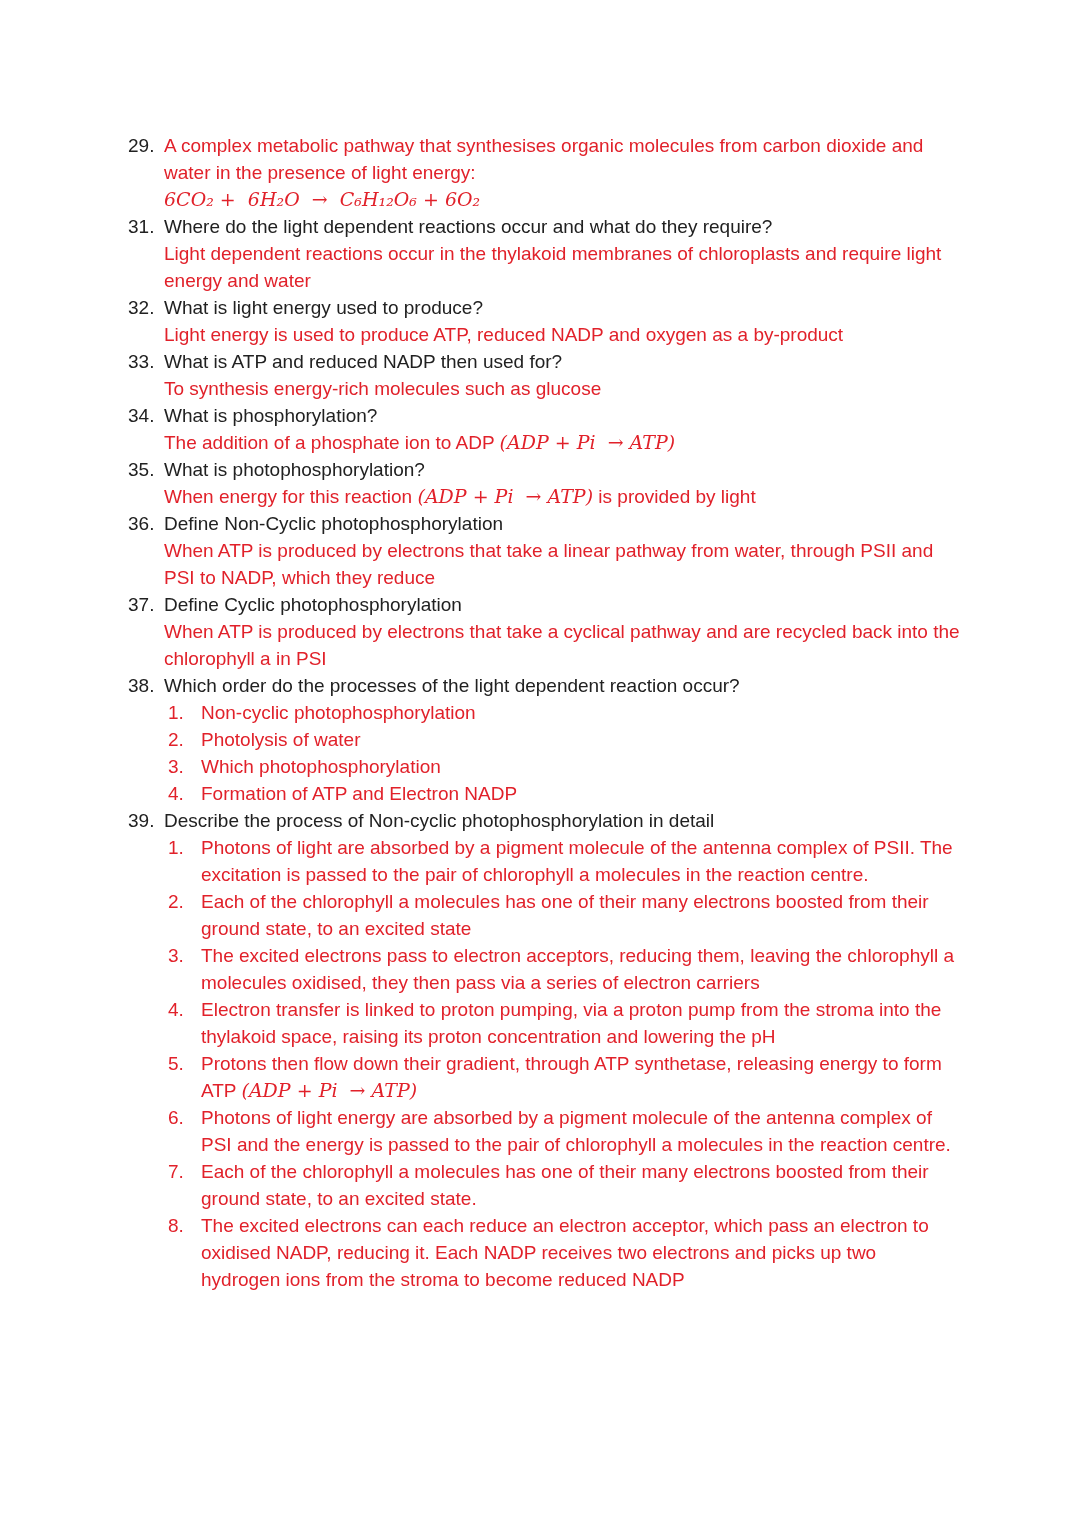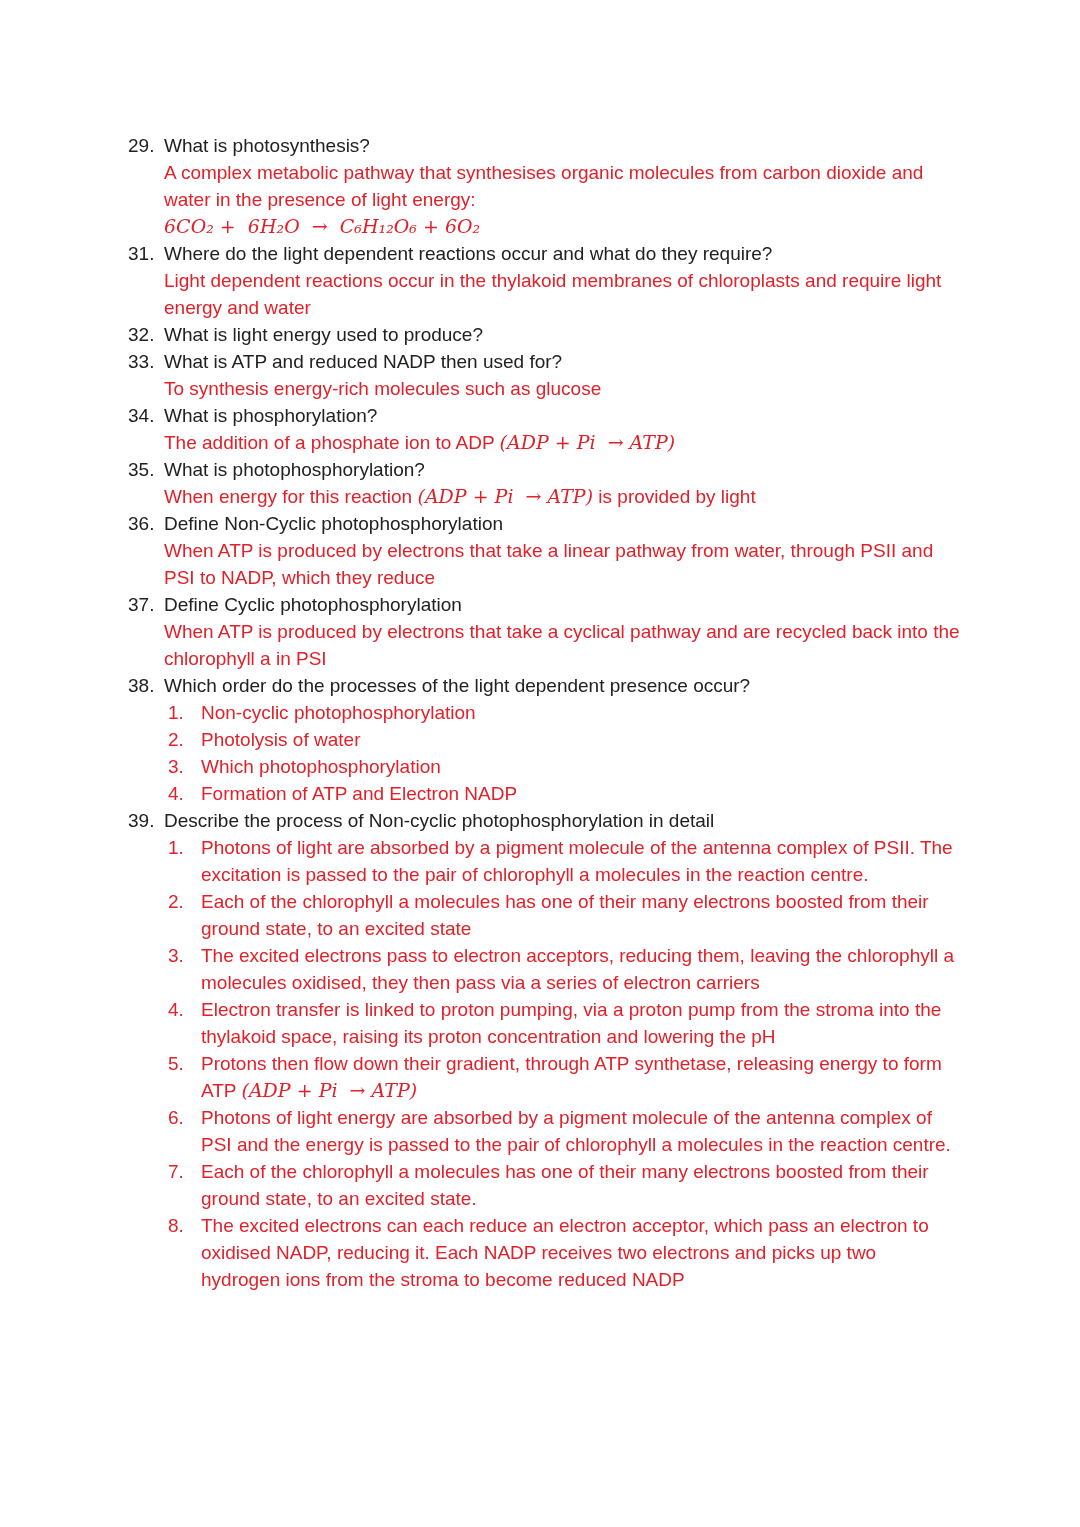--- a/index.html
+++ b/index.html
@@ -46,36 +46,36 @@
   .step-text { white-space: pre-wrap; }
 </style>
 </head>
 <body>
 
 <div class="page">
   <div class="content" id="qa-list">
       <div class="item">
         <span class="num">29.</span>
         <div class="body">
-          <div class="question">What is photosynthesis?</div>
           <div class="answer"><span>A complex metabolic pathway that synthesises organic molecules from carbon dioxide and water in the presence of light energy:</span></div>
           <div class="answer"><span class="math">6CO₂ +  6H₂O  →  C₆H₁₂O₆ + 6O₂</span></div>
         </div>
       </div>
       <div class="item">
         <span class="num">31.</span>
         <div class="body">
           <div class="question">Where do the light dependent reactions occur and what do they require?</div>
           <div class="answer"><span>Light dependent reactions occur in the thylakoid membranes of chloroplasts and require light energy and water</span></div>
         </div>
       </div>
       <div class="item">
         <span class="num">32.</span>
         <div class="body">
           <div class="question">What is light energy used to produce?</div>
+          <div class="answer"><span>Light energy is used to produce ATP, reduced NADP and oxygen as a by-product</span></div>
         </div>
       </div>
       <div class="item">
         <span class="num">33.</span>
         <div class="body">
           <div class="question">What is ATP and reduced NADP then used for?</div>
           <div class="answer"><span>To synthesis energy-rich molecules such as glucose</span></div>
         </div>
       </div>
       <div class="item">
@@ -102,21 +102,21 @@
       <div class="item">
         <span class="num">37.</span>
         <div class="body">
           <div class="question">Define Cyclic photophosphorylation</div>
           <div class="answer"><span>When ATP is produced by electrons that take a cyclical pathway and are recycled back into the chlorophyll a in PSI</span></div>
         </div>
       </div>
       <div class="item">
         <span class="num">38.</span>
         <div class="body">
-          <div class="question">Which order do the processes of the light dependent presence occur?</div>
+          <div class="question">Which order do the processes of the light dependent reaction occur?</div>
           <ol class="steps">
             <li class="step">
               <span class="step-num">1.</span>
               <span class="step-text"><span>Non-cyclic photophosphorylation</span></span>
             </li>
             <li class="step">
               <span class="step-num">2.</span>
               <span class="step-text"><span>Photolysis of water</span></span>
             </li>
             <li class="step">

